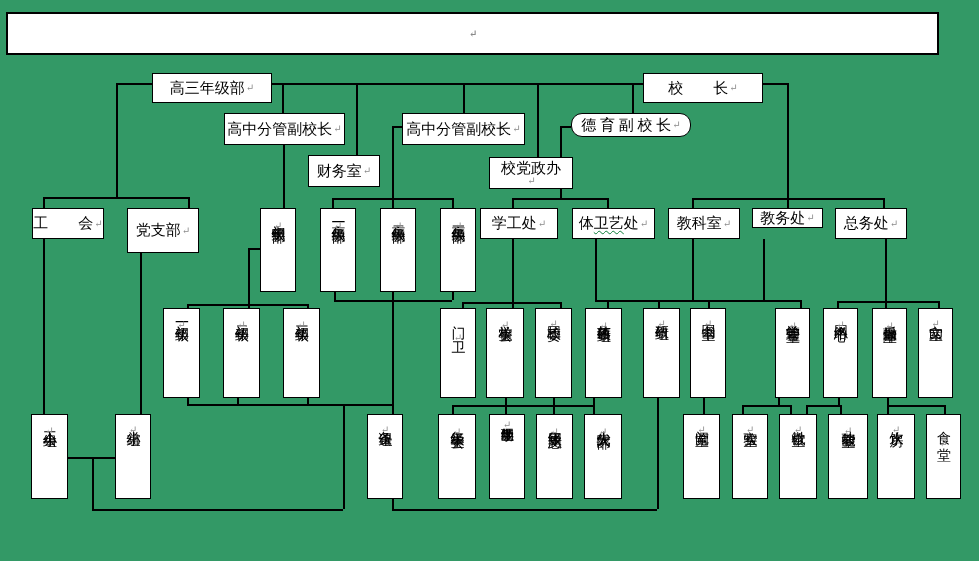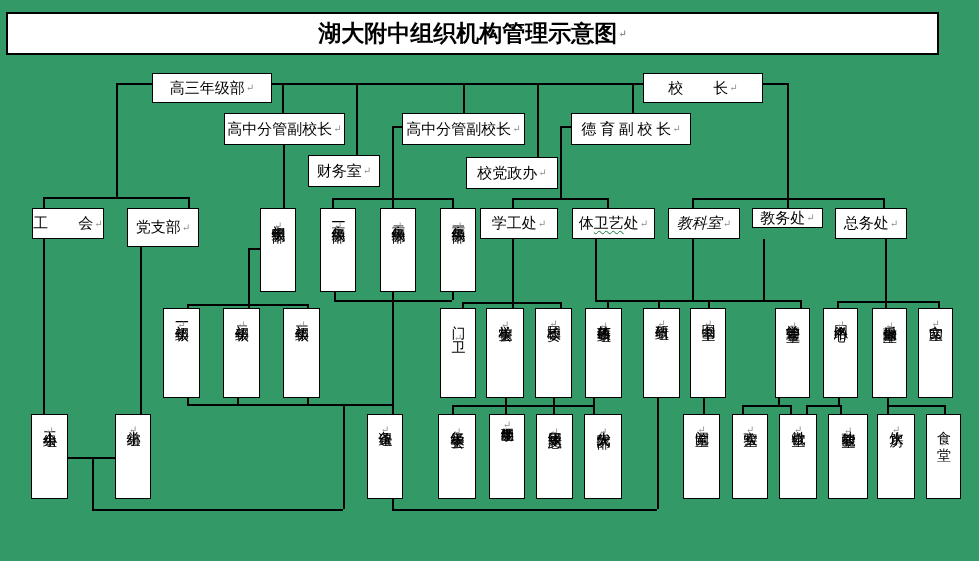--- a/index.html
+++ b/index.html
@@ -54,21 +54,20 @@
     box-sizing:border-box;
     display:flex;align-items:center;justify-content:center;
     font-size:23px;font-weight:bold;color:#000;
   }
 </style>
 </head>
 <body>
 
 <div id="canvas" style="background: rgb(51, 153, 102);">
   <div id="title-bar">
-    <span>湖大附中组织机构管理示意图</span>
       <span class="mark">↵</span>
   </div>
 <div class="line" style="left: 116px; top: 83px; width: 671px; height: 1.5px;"></div>
     <div class="line" style="left: 116px; top: 83px; width: 1.5px; height: 114px;"></div>
     <div class="line" style="left: 43px; top: 197px; width: 145px; height: 1.5px;"></div>
     <div class="line" style="left: 43px; top: 197px; width: 1.5px; height: 11px;"></div>
     <div class="line" style="left: 188px; top: 197px; width: 1.5px; height: 11px;"></div>
     <div class="line" style="left: 282px; top: 83px; width: 1.5px; height: 30px;"></div>
     <div class="line" style="left: 356px; top: 83px; width: 1.5px; height: 72px;"></div>
     <div class="line" style="left: 463px; top: 83px; width: 1.5px; height: 30px;"></div>
@@ -148,32 +147,32 @@
     <div class="line" style="left: 806px; top: 405px; width: 34px; height: 1.5px;"></div>
     <div class="line" style="left: 806px; top: 405px; width: 1.5px; height: 9px;"></div>
     <div class="line" style="left: 840px; top: 405px; width: 1.5px; height: 9px;"></div>
     <div class="line" style="left: 887px; top: 398px; width: 1.5px; height: 16px;"></div>
     <div class="line" style="left: 887px; top: 405px; width: 57px; height: 1.5px;"></div>
     <div class="line" style="left: 944px; top: 405px; width: 1.5px; height: 9px;"></div>
     <div class="node h" style="left: 152px; top: 73px; width: 120px; height: 30px;"><span class="lab">高三年级部</span><span class="mark">↵</span></div>
     <div class="node h" style="left: 643px; top: 73px; width: 120px; height: 30px;"><span class="lab">校　　长</span><span class="mark">↵</span></div>
     <div class="node h" style="left: 224px; top: 113px; width: 121px; height: 32px;"><span class="lab">高中分管副校长</span><span class="mark">↵</span></div>
     <div class="node h" style="left: 402px; top: 113px; width: 123px; height: 32px;"><span class="lab">高中分管副校长</span><span class="mark">↵</span></div>
-    <div class="node h" style="left: 571px; top: 113px; width: 120px; height: 32px;"><span class="lab">德 育 副 校 长</span><span class="mark">↵</span></div>
+    <div class="node h" style="left: 571px; top: 113px; width: 120px; height: 24px; border-radius: 11px;"><span class="lab">德 育 副 校 长</span><span class="mark">↵</span></div>
     <div class="node h" style="left: 308px; top: 155px; width: 72px; height: 32px;"><span class="lab">财务室</span><span class="mark">↵</span></div>
-    <div class="node h" style="left: 466px; top: 157px; width: 92px; height: 32px;"><span class="lab">校党政办</span><span class="mark">↵</span></div>
+    <div class="node h" style="left: 489px; top: 157px; width: 84px; height: 32px; flex-direction: column;"><span class="lab">校党政办</span><span class="mark">↵</span></div>
     <div class="node h" style="left: 32px; top: 208px; width: 72px; height: 31px;"><span class="lab">工　　会</span><span class="mark">↵</span></div>
-    <div class="node h" style="left: 127px; top: 208px; width: 72px; height: 39px;"><span class="lab">党支部</span><span class="mark">↵</span></div>
+    <div class="node h" style="left: 127px; top: 208px; width: 72px; height: 45px;"><span class="lab">党支部</span><span class="mark">↵</span></div>
     <div class="node v" style="left: 260px; top: 208px; width: 36px; height: 84px;"><span class="lab">初中年级部</span><span class="mark">↵</span></div>
     <div class="node v" style="left: 320px; top: 208px; width: 36px; height: 84px;"><span class="lab">高一年级部</span><span class="mark">↵</span></div>
     <div class="node v" style="left: 380px; top: 208px; width: 36px; height: 84px;"><span class="lab">高二年级部</span><span class="mark">↵</span></div>
     <div class="node v" style="left: 440px; top: 208px; width: 36px; height: 84px;"><span class="lab">高三年级部</span><span class="mark">↵</span></div>
     <div class="node h" style="left: 480px; top: 208px; width: 78px; height: 31px;"><span class="lab">学工处</span><span class="mark">↵</span></div>
     <div class="node h" style="left: 572px; top: 208px; width: 83px; height: 31px;"><span class="lab">体</span><span class="lab wavy">卫艺</span><span class="lab">处</span><span class="mark">↵</span></div>
-    <div class="node h" style="left: 668px; top: 208px; width: 72px; height: 31px; font-style: italic;"><span class="lab">教科室</span><span class="mark">↵</span></div>
+    <div class="node h" style="left: 668px; top: 208px; width: 72px; height: 31px;"><span class="lab">教科室</span><span class="mark">↵</span></div>
     <div class="node h" style="left: 752px; top: 208px; width: 71px; height: 20px;"><span class="lab">教务处</span><span class="mark">↵</span></div>
     <div class="node h" style="left: 835px; top: 208px; width: 72px; height: 31px;"><span class="lab">总务处</span><span class="mark">↵</span></div>
     <div class="node v" style="left: 163px; top: 308px; width: 37px; height: 90px;"><span class="lab">初一年级</span><span class="mark">↵</span></div>
     <div class="node v" style="left: 223px; top: 308px; width: 37px; height: 90px;"><span class="lab">初二年级</span><span class="mark">↵</span></div>
     <div class="node v" style="left: 283px; top: 308px; width: 37px; height: 90px;"><span class="lab">初三年级</span><span class="mark">↵</span></div>
     <div class="node v" style="left: 440px; top: 308px; width: 36px; height: 90px;"><span class="lab">门　卫</span><span class="mark">↵</span></div>
     <div class="node v" style="left: 486px; top: 308px; width: 38px; height: 90px;"><span class="lab">校学生会</span><span class="mark">↵</span></div>
     <div class="node v" style="left: 535px; top: 308px; width: 37px; height: 90px;"><span class="lab">校团委</span><span class="mark">↵</span></div>
     <div class="node v" style="left: 585px; top: 308px; width: 37px; height: 90px;"><span class="lab">体艺教研组</span><span class="mark">↵</span></div>
     <div class="node v" style="left: 643px; top: 308px; width: 37px; height: 90px;"><span class="lab">教研组</span><span class="mark">↵</span></div>

